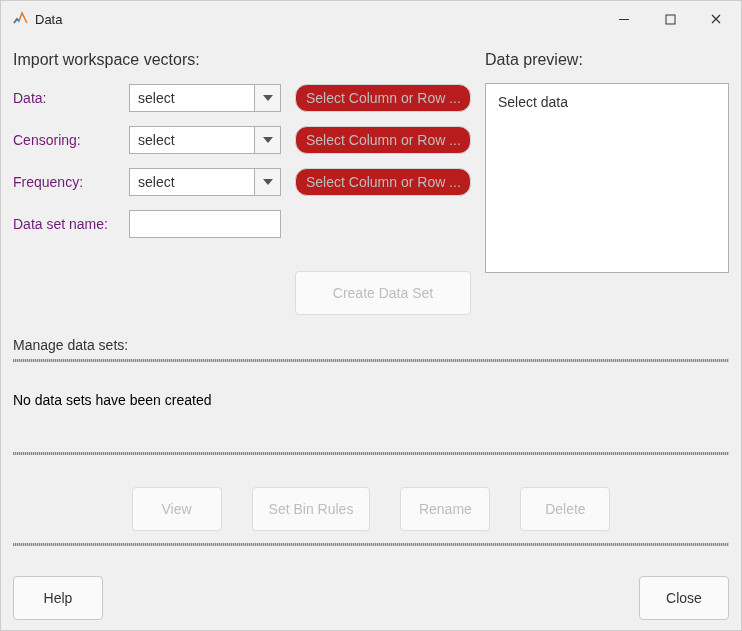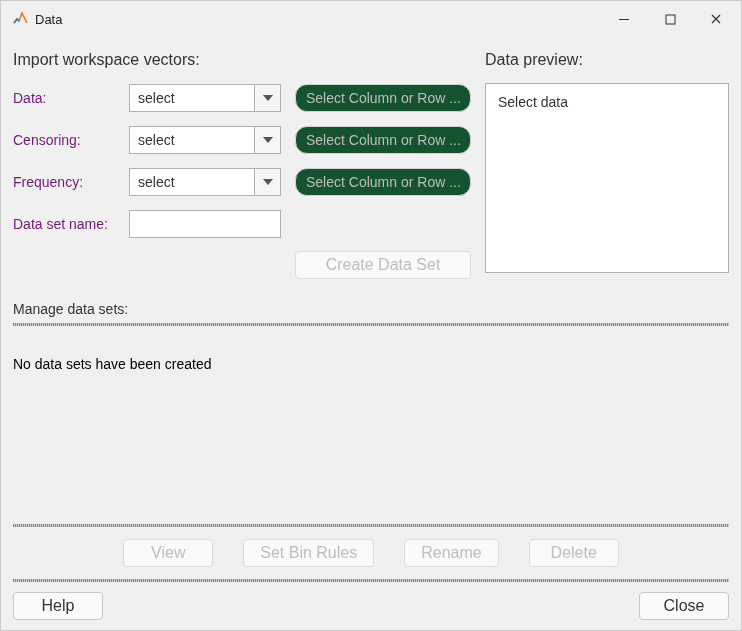--- a/index.html
+++ b/index.html
@@ -86,21 +86,21 @@
       display: flex; align-items: center; justify-content: center;
       background: #f5f5f5;
     }
     .select-btn svg { fill: #555; }
     .col-btn {
       margin-left: 14px;
       width: 176px;
       height: 28px;
       border: 1px solid #d4d4d4;
       border-radius: 12px;
-      background: #14532d;
+      background: #b91c1c;
       color: #bdbdbd;
       font-size: 14px;
       text-align: center;
       padding: 0 10px;
       display: flex;
       align-items: center;
       overflow: hidden;
       white-space: nowrap;
     }
     .text-input {
@@ -111,31 +111,32 @@
       padding: 0 6px;
       font-size: 14px;
     }
     .create-row {
       display: flex;
       justify-content: flex-end;
       padding-right: 0;
       margin-top: 10px;
     }
     .btn {
-      height: 28px;
+      height: 44px;
       border: 1px solid #c8c8c8;
       border-radius: 4px;
       background: #fafafa;
       color: #333;
-      font-size: 16px;
+      font-size: 14px;
       padding: 0 16px;
       display: inline-flex;
       align-items: center;
       justify-content: center;
       cursor: pointer;
+      margin-top: 20px;
     }
     .btn.disabled {
       color: #bdbdbd;
       border-color: #dcdcdc;
       cursor: default;
     }
     .create-btn { width: 176px; }
     .preview-box {
       border: 1px solid #b0b0b0;
       background: #fff;

